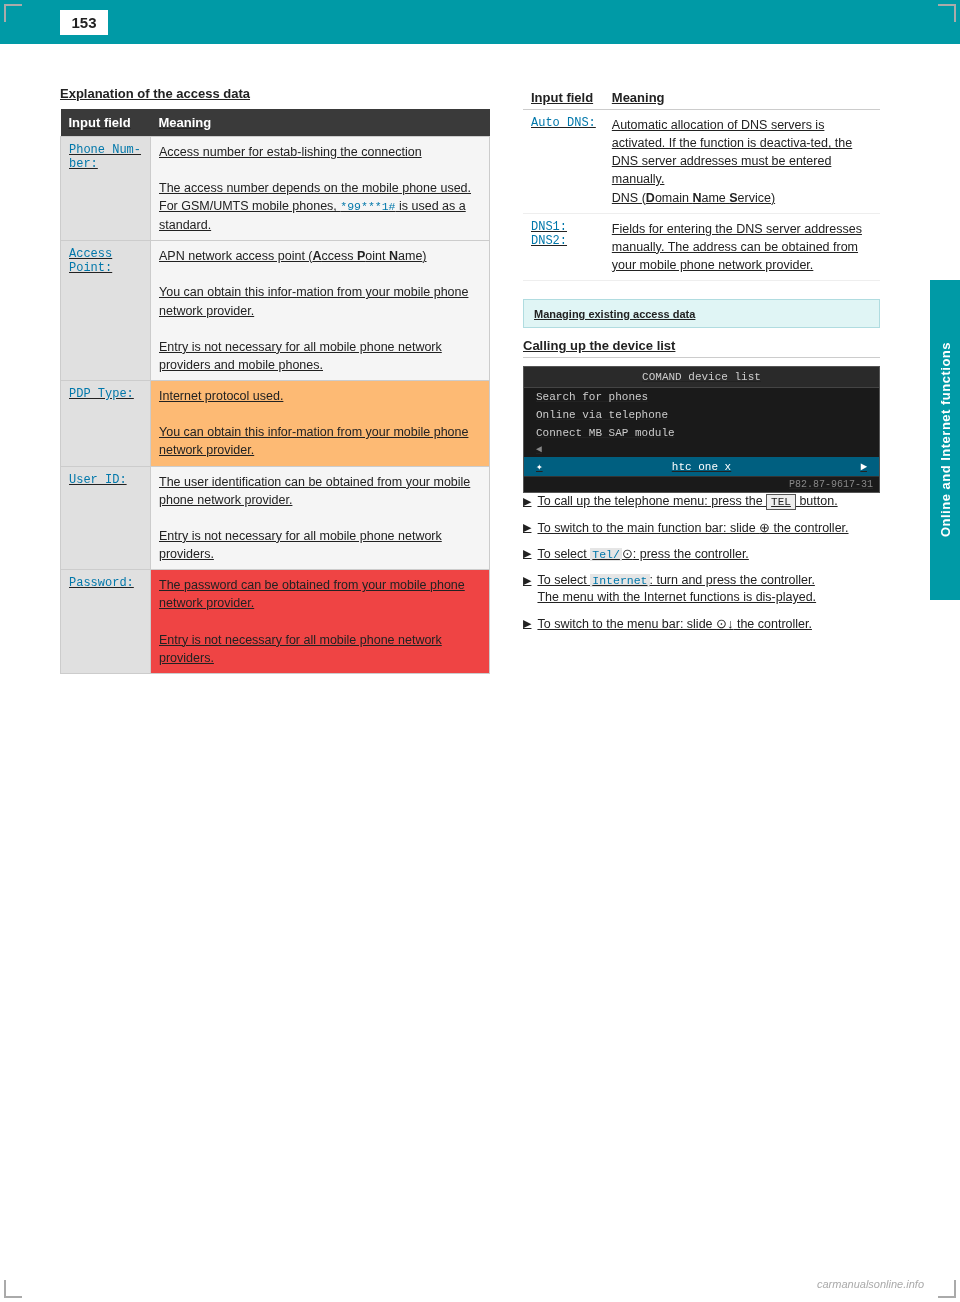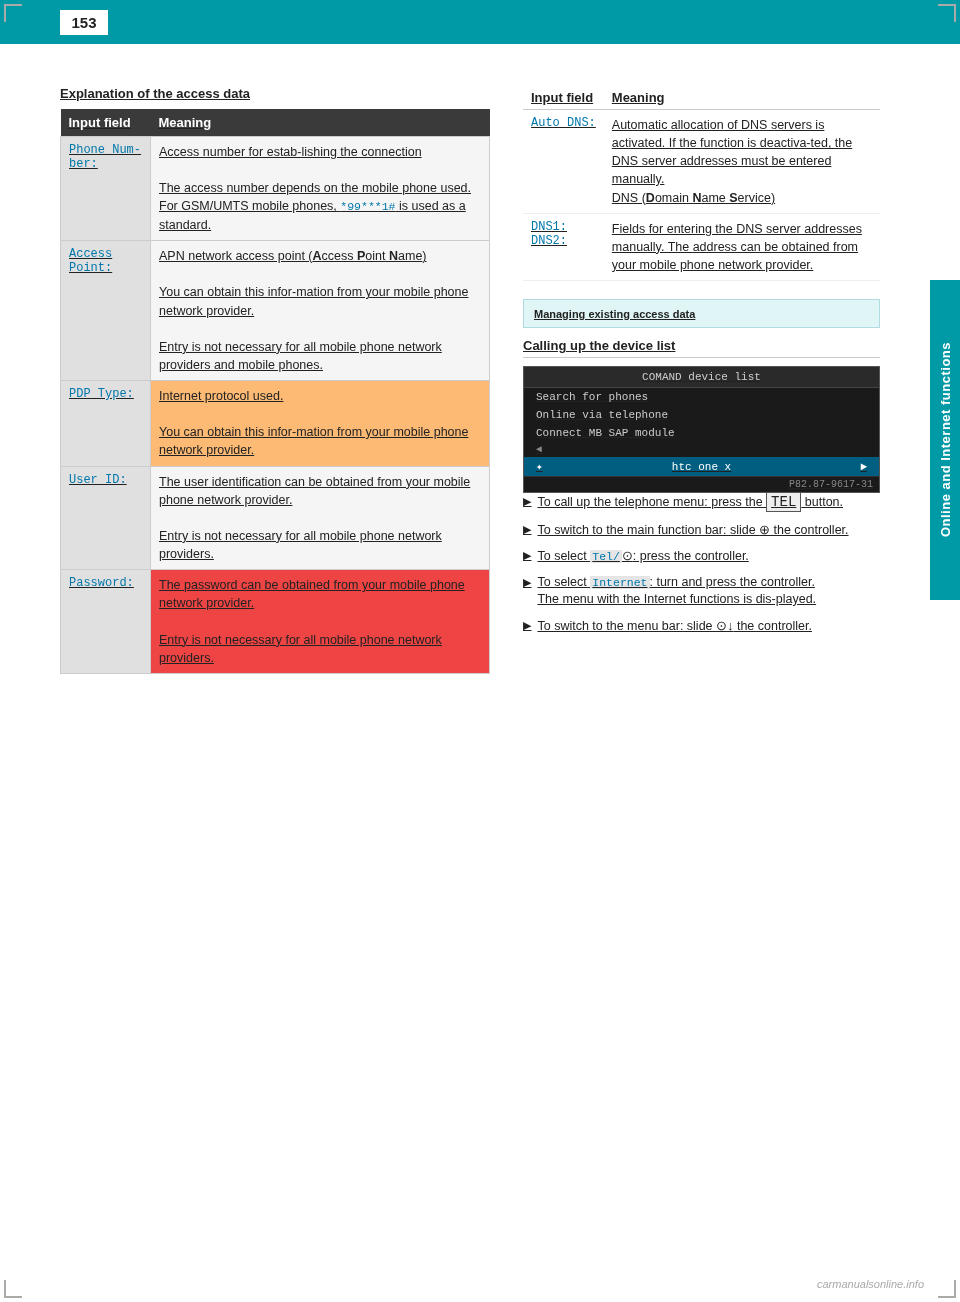--- a/index.html
+++ b/index.html
@@ -266,21 +266,21 @@
     .inline-code {
       font-family: 'Courier New', monospace;
       font-size: 11.5px;
       background: #e5e5e5;
       padding: 0 2px;
       color: #0077aa;
     }
     .inline-key {
       border: 1px solid #555;
       padding: 1px 4px;
-      font-size: 14px;
+      font-size: 11px;
       background: #eee;
       font-family: 'Courier New', monospace;
     }
 
     
     .mono {
       font-family: 'Courier New', monospace;
       font-size: 11.5px;
     }
     .bold-letter {

